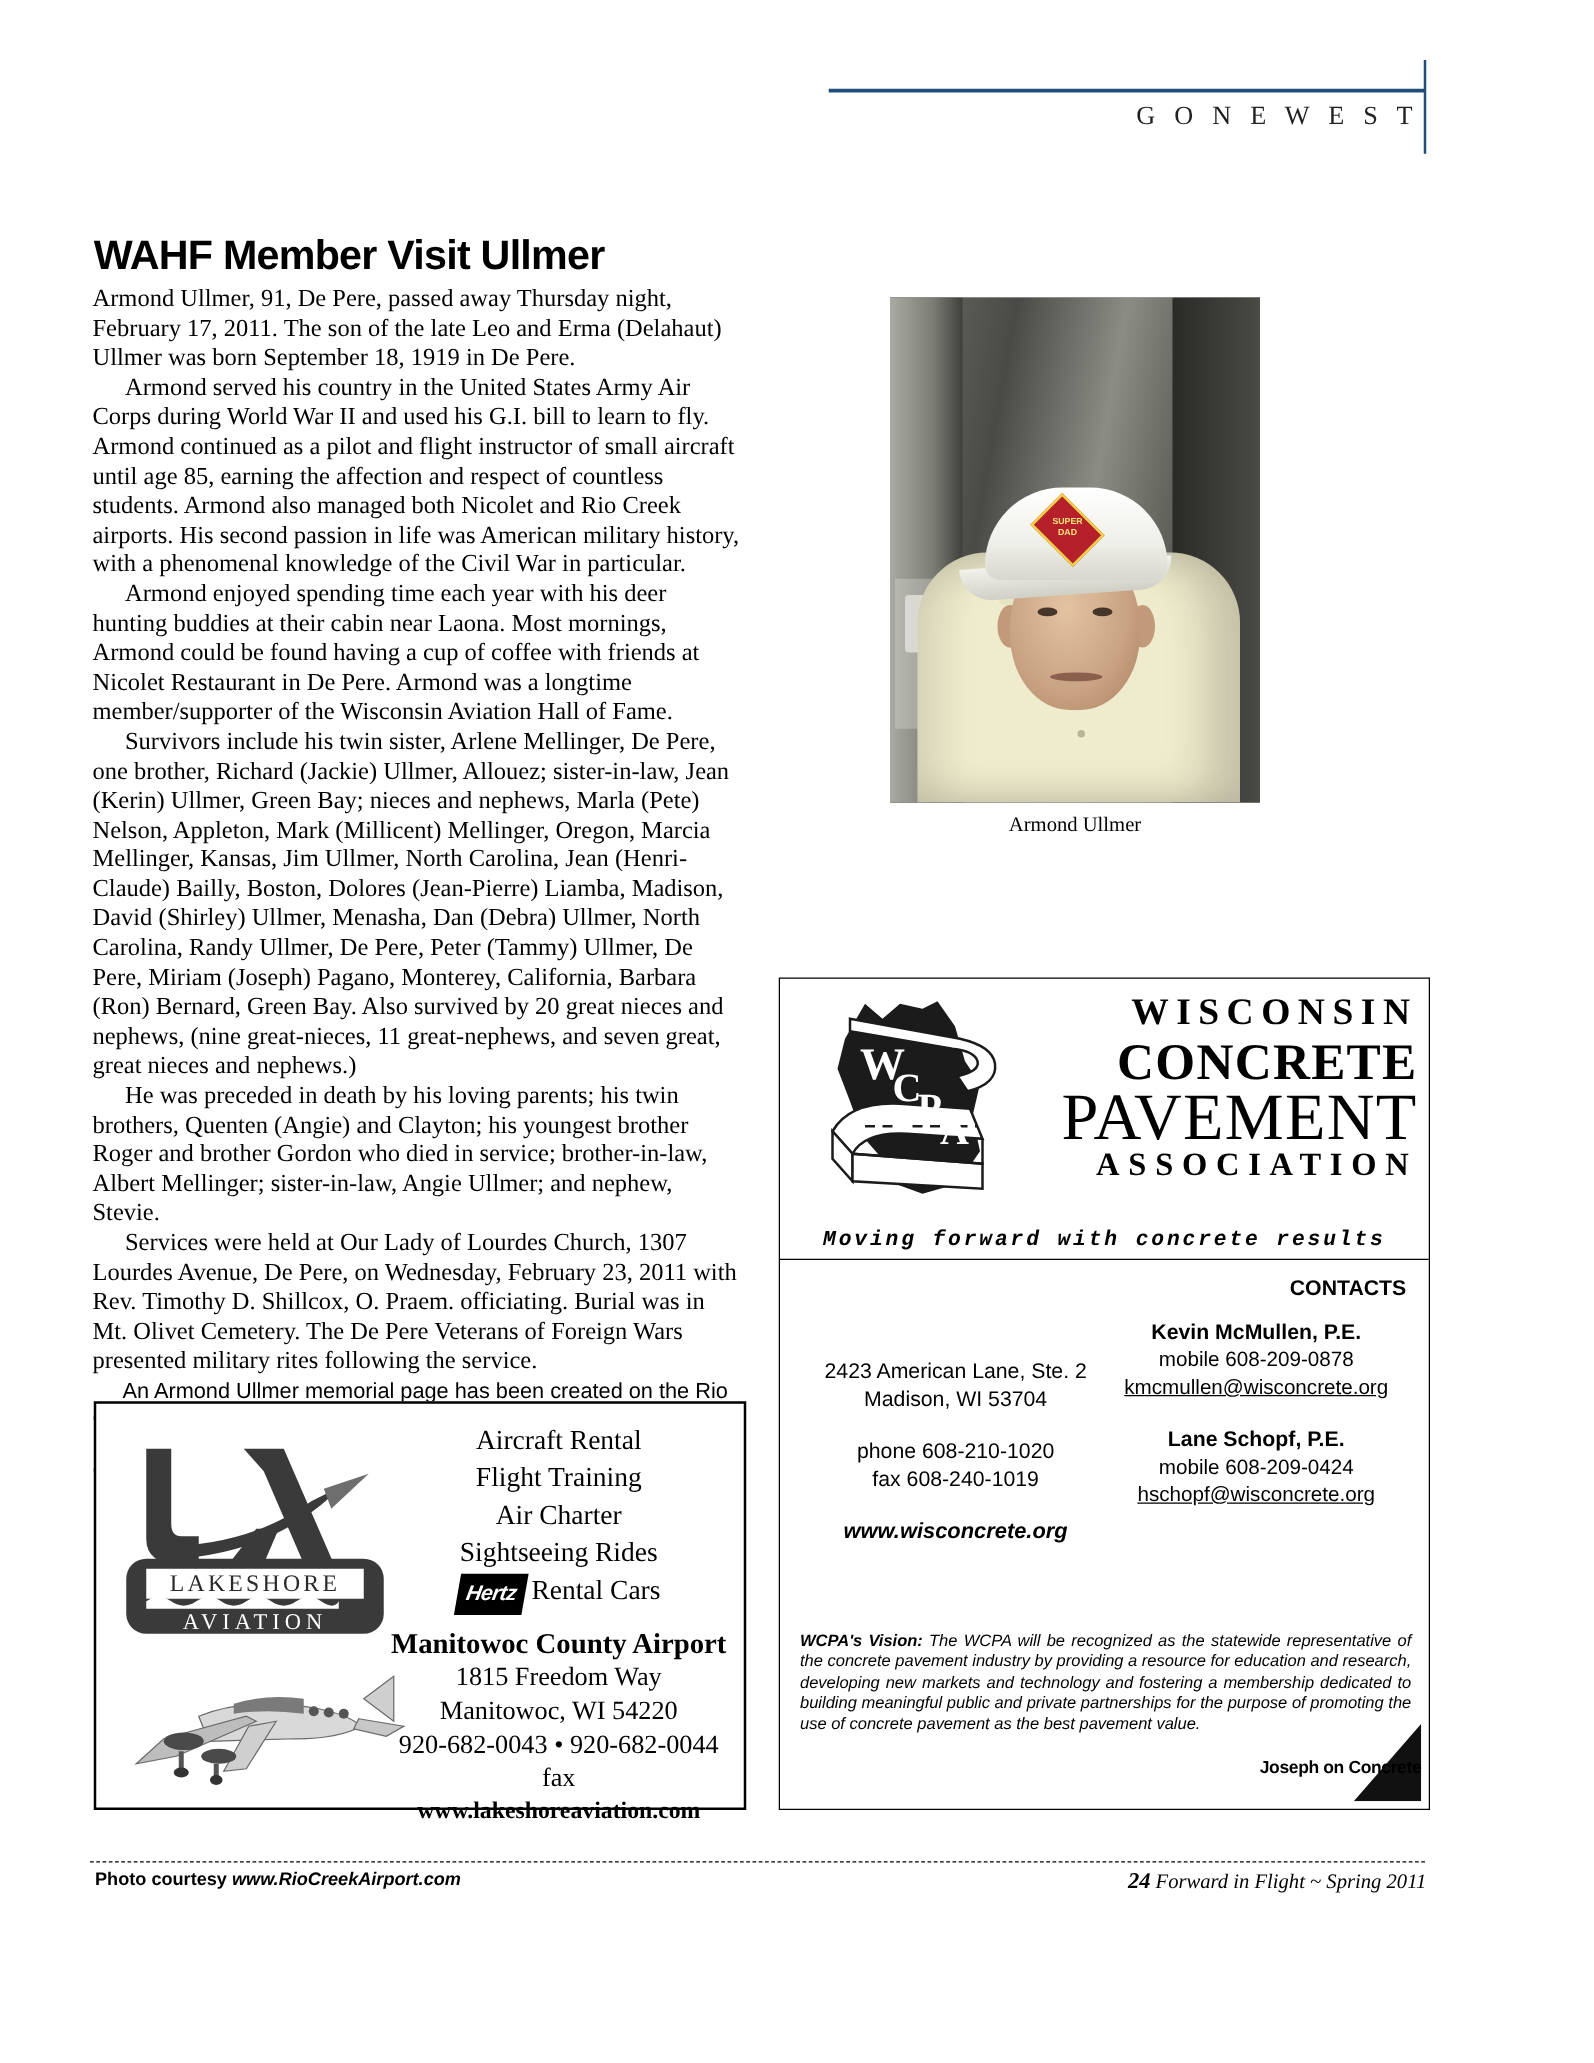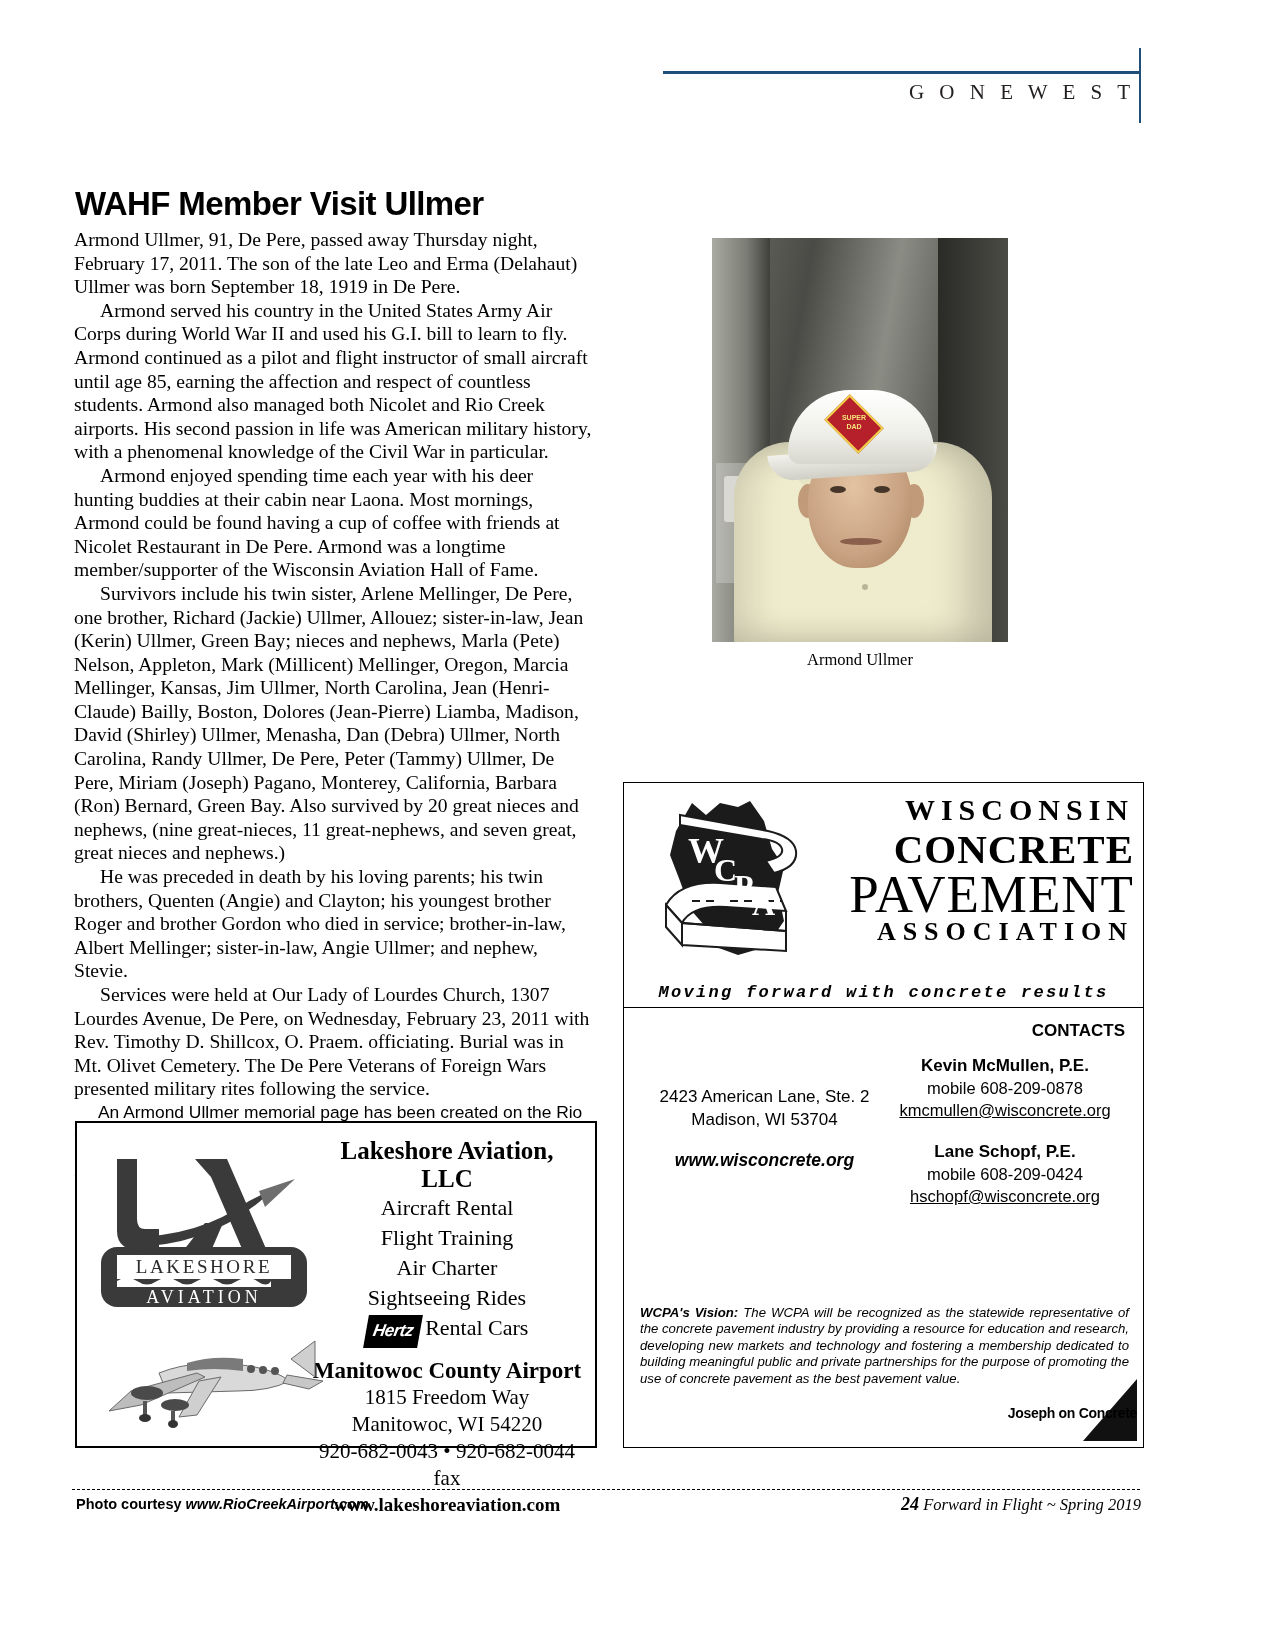--- a/index.html
+++ b/index.html
@@ -257,21 +257,20 @@
       <path d="M84 100 L112 100 L124 72 L106 72 Z" fill="#3a3a3a"></path>
       <path d="M30 96 Q110 96 166 46 L178 36 L150 50 Q100 86 30 86 Z" fill="#3a3a3a"></path>
       <path d="M160 40 L196 28 L166 56 Z" fill="#6e6e6e"></path>
       <rect x="18" y="104" width="174" height="24" fill="#ffffff"></rect>
       <text x="105" y="122" text-anchor="middle" font-family="Liberation Serif, serif" font-size="19" letter-spacing="2.6" fill="#2b2b2b">LAKESHORE</text>
       <path d="M18 130 q10 -7 20 0 q10 7 20 0 q10 -7 20 0 q10 7 20 0 q10 -7 20 0 q10 7 20 0 q10 -7 20 0 q10 7 14 0 v6 H18 Z" fill="#ffffff"></path>
       <text x="105" y="152" text-anchor="middle" font-family="Liberation Serif, serif" font-size="18" letter-spacing="4" fill="#ffffff">AVIATION</text>
     </svg>
 
     <div class="ls-right">
-      <div class="ls-name">Lakeshore Aviation, LLC</div>
       <div class="ls-svc">Aircraft Rental</div>
       <div class="ls-svc">Flight Training</div>
       <div class="ls-svc">Air Charter</div>
       <div class="ls-svc">Sightseeing Rides</div>
       <div class="ls-hertz-line"><span class="hertz-badge">Hertz</span><span> Rental Cars</span></div>
       <div class="ls-airport">Manitowoc County Airport</div>
       <div class="ls-addr">1815 Freedom Way</div>
       <div class="ls-addr">Manitowoc, WI 54220</div>
       <div class="ls-addr">920-682-0043 • 920-682-0044 fax</div>
       <div class="ls-web">www.lakeshoreaviation.com</div>
@@ -321,20 +320,24 @@
     </div>
     <div class="wcpa-div"></div>
 
     <div class="wcpa-contacts-h">CONTACTS</div>
 
     <div class="wcpa-left">
       <div class="blk">
         <div>2423 American Lane, Ste. 2</div>
         <div>Madison, WI  53704</div>
       </div>
+      <div class="blk">
+        <div>phone 608-210-1020</div>
+        <div>fax 608-240-1019</div>
+      </div>
       <div class="web">www.wisconcrete.org</div>
     </div>
 
     <div class="wcpa-right">
       <div class="blk">
         <div class="nm">Kevin McMullen, P.E.</div>
         <div>mobile 608-209-0878</div>
         <div class="em">kmcmullen@wisconcrete.org</div>
       </div>
       <div class="blk">
@@ -347,15 +350,15 @@
     <div class="wcpa-vision"><b>WCPA's Vision:</b><span> The WCPA will be recognized as the statewide representative of the concrete pavement industry by providing a resource for education and research, developing new markets and technology and fostering a membership dedicated to building meaningful public and private partnerships for the purpose of promoting the use of concrete pavement as the best pavement value.</span></div>
 
     <div class="coc-text">Joseph on Concrete</div>
     <svg class="wcpa-coc" viewBox="0 0 140 62">
       <path d="M140 0 L140 62 L86 62 Z" fill="#111"></path>
     </svg>
   </div>
 
   <div class="foot-rule"></div>
   <div class="foot-left"><span>Photo courtesy </span><i>www.RioCreekAirport.com</i></div>
-  <div class="foot-right"><b>24</b><span> Forward in Flight ~ Spring 2019</span></div>
+  <div class="foot-right"><b>24</b><span> Forward in Flight ~ Spring 2011</span></div>
 
 </div>
 
 </body></html>

